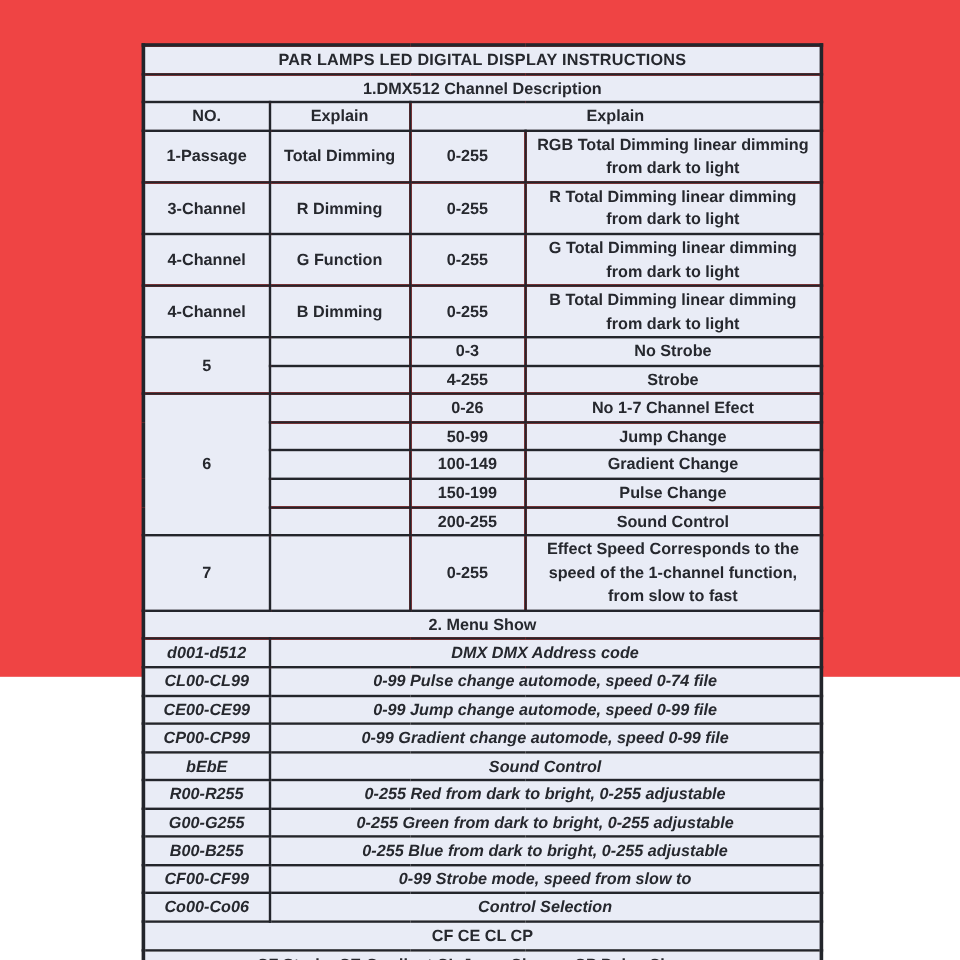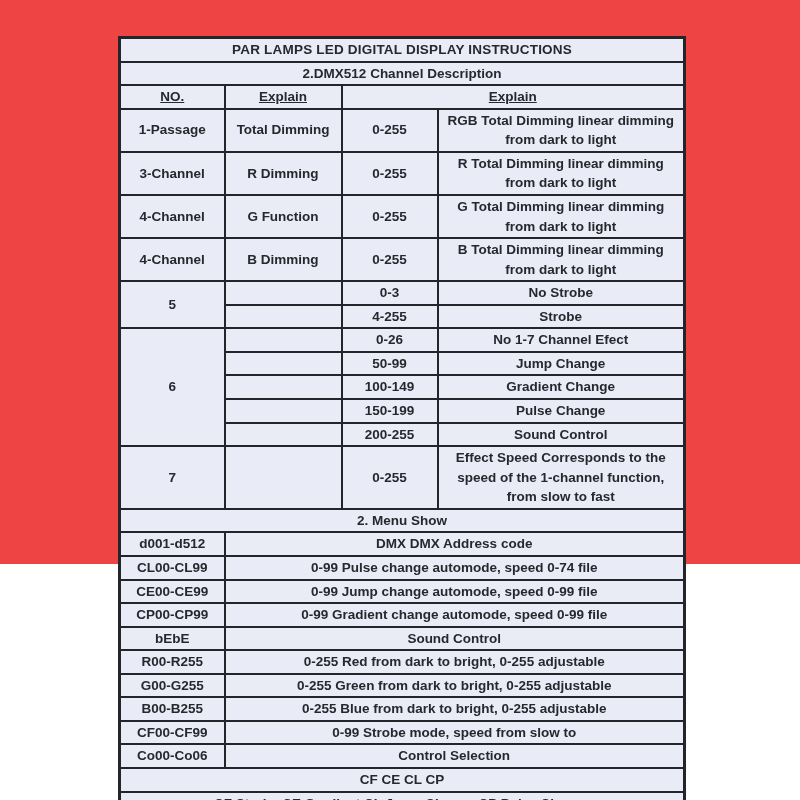--- a/index.html
+++ b/index.html
@@ -18,49 +18,49 @@
   table.instr td{
     border:2px solid #23252b;
     background:#e9ecf6;
     text-align:center;vertical-align:middle;
     font-size:13.5px;line-height:1.45;
     padding:1px 4px;
     overflow:hidden;
   }
   td.title-cell{font-size:14px;letter-spacing:.2px;}
   td.section-cell{font-size:14px;}
-  td.colhead{font-size:14px;text-decoration:underline;}
+  td.colhead{font-size:14px;}
   td.code{text-align:left;padding-left:7px;}
   td.explain{font-size:13px;line-height:20px;padding:2px 10px;}
   tr.h-bar{height:21px;}
   tr.h-colhead{height:22px;}
   tr.h-main{height:43px;}
   tr.h-sub{height:21px;}
   tr.h-ch7{height:62px;}
-  tr.h-menu{height:21px;}
+  tr.h-menu{height:21px;font-style:italic;}
 </style>
 </head>
 <body>
 
 <div class="sheet">
   <table class="instr">
     <colgroup>
       <col style="width:105px">
         <col style="width:117px">
         <col style="width:96px">
         <col style="width:247px">
     </colgroup>
 
     <tbody>
         <tr class="h-bar">
       <td colspan="4" class="title-cell">PAR LAMPS LED DIGITAL DISPLAY INSTRUCTIONS</td>
     </tr>
 
     <tr class="h-bar">
-      <td colspan="4" class="section-cell">2.DMX512 Channel Description</td>
+      <td colspan="4" class="section-cell">1.DMX512 Channel Description</td>
     </tr>
 
     <tr class="h-colhead">
       <td class="colhead">NO.</td>
       <td class="colhead">Explain</td>
       <td colspan="2" class="colhead">Explain</td>
     </tr>
 
     <tr class="h-main">
       <td>1-Passage</td>

